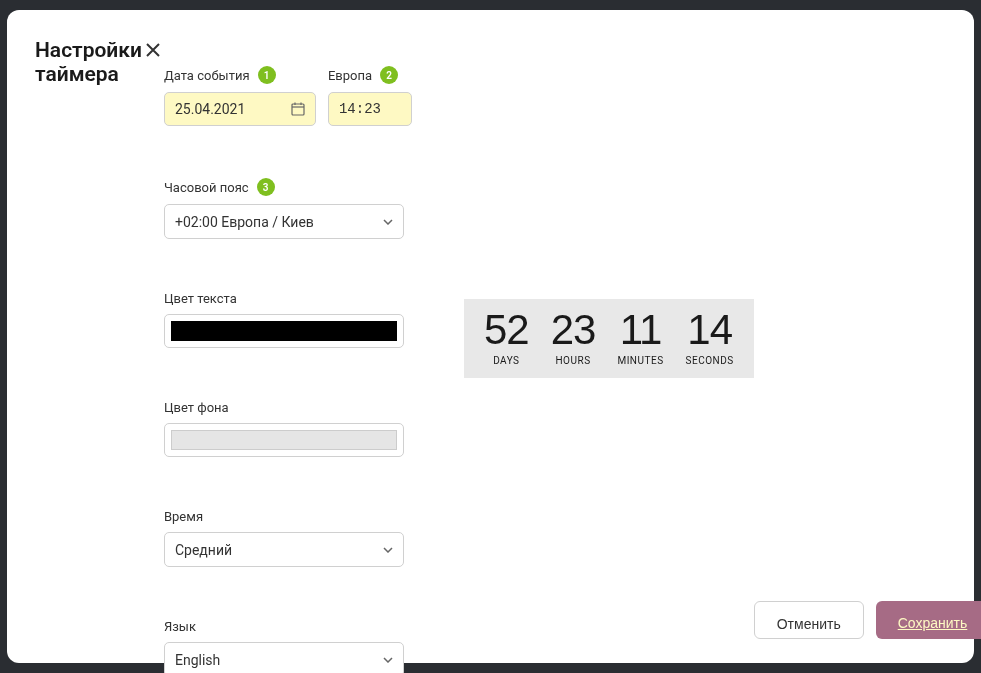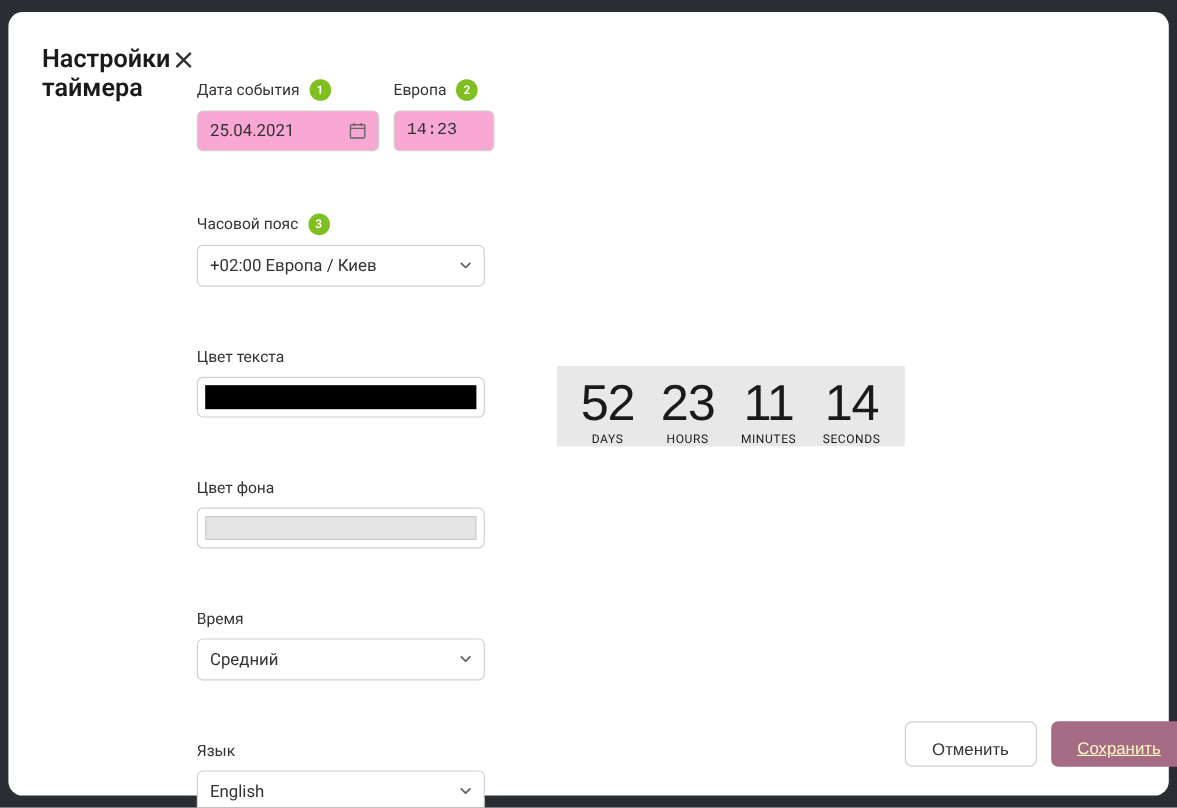--- a/index.html
+++ b/index.html
@@ -97,21 +97,21 @@
       align-items: center;
       justify-content: center;
     }
     .form-input {
       height: 34px;
       border: 1px solid #d0d0d0;
       border-radius: 5px;
       padding: 0 10px;
       font-size: 14px;
       color: #333;
-      background: #f9a8d4;
+      background: #fef9c3;
       outline: none;
     }
     .form-input-date {
       width: 152px;
       display: flex;
       align-items: center;
       justify-content: space-between;
     }
     .form-input-time {
       width: 84px;
@@ -157,21 +157,21 @@
     }
     .color-swatch.black {
       background: #000;
     }
     .color-swatch.light {
       background: #e5e5e5;
       border: 1px solid #ccc;
     }
     .countdown-preview {
       background: #e8e8e8;
-      padding: 10px 20px 0 20px;
+      padding: 10px 20px 12px 20px;
       display: flex;
       gap: 22px;
     }
     .countdown-unit {
       display: flex;
       flex-direction: column;
       align-items: center;
     }
     .countdown-value {
       font-size: 42px;

